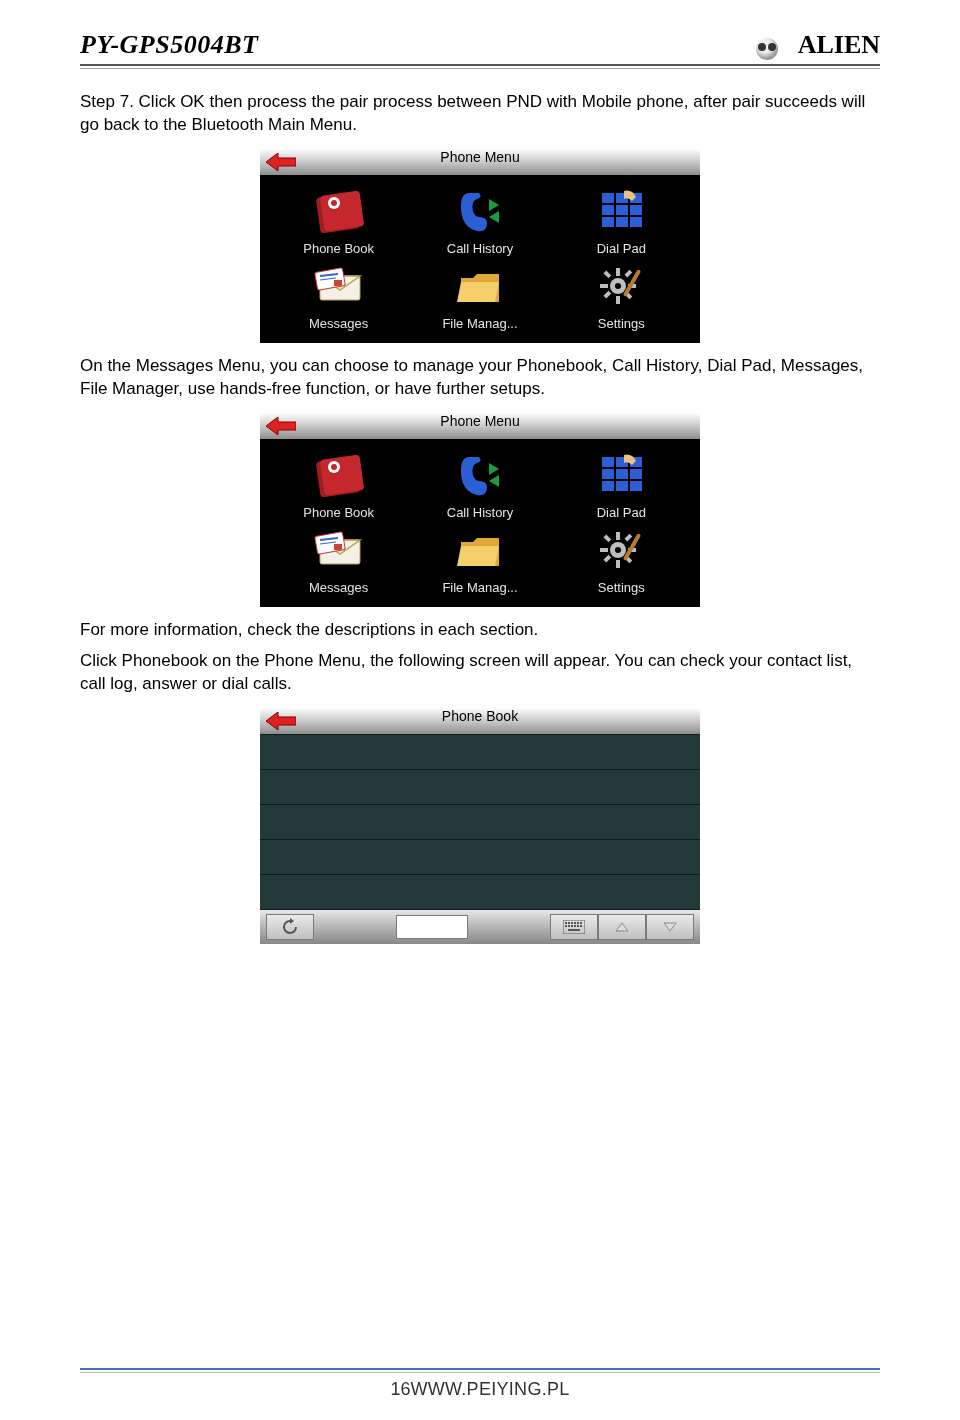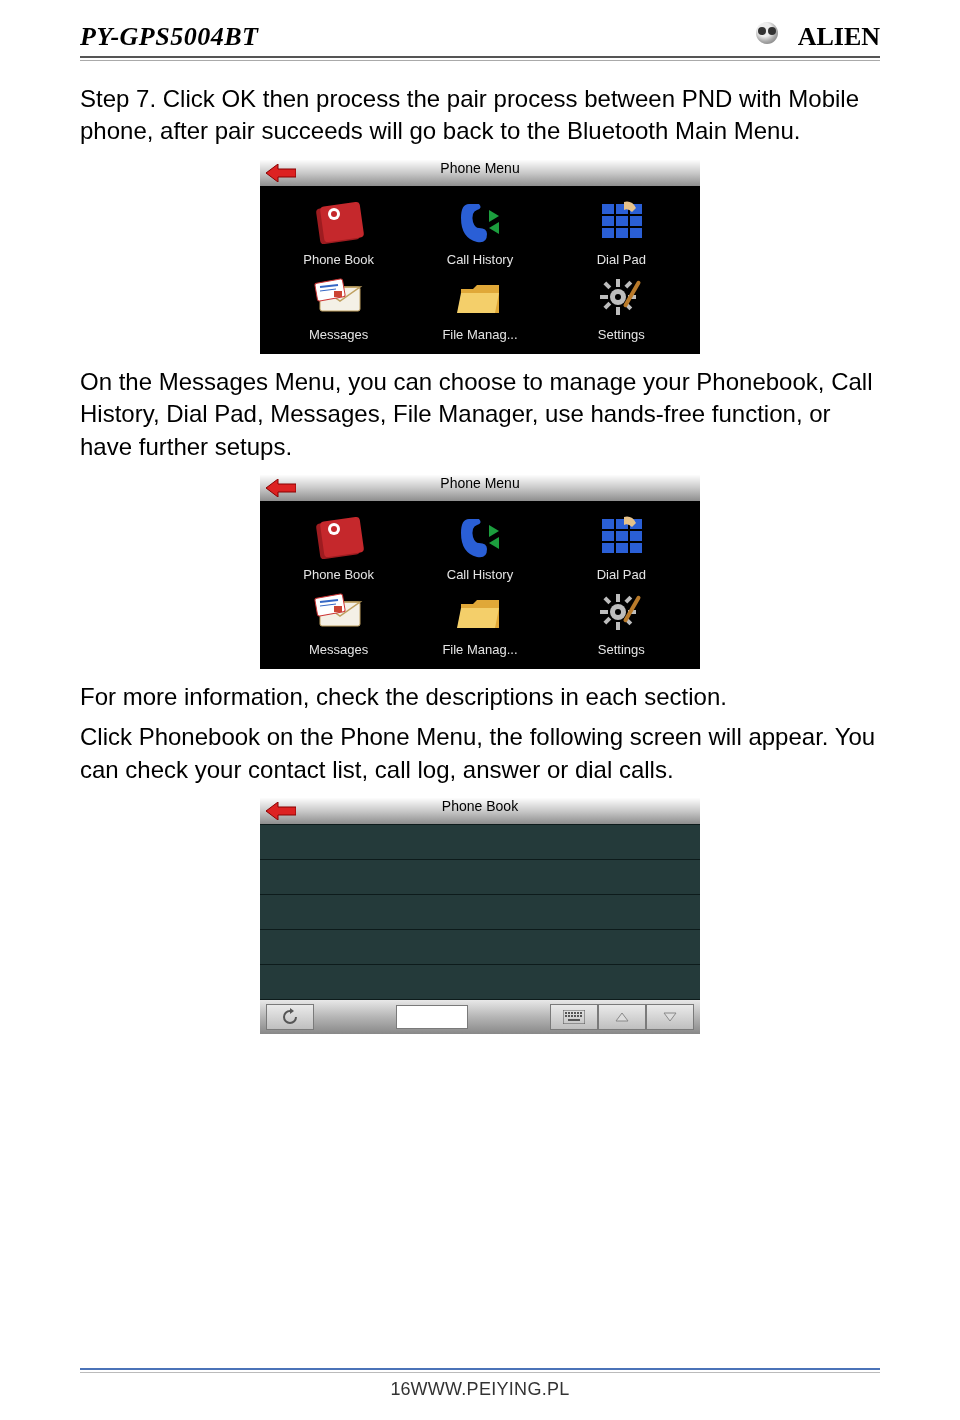--- a/index.html
+++ b/index.html
@@ -1,25 +1,25 @@
 <!DOCTYPE html>
 <html><head>
 <meta charset="utf-8">
 <style>
   html,body{margin:0;padding:0;background:#fff;font-family:Arial,Helvetica,sans-serif;color:#000}
-  .page{width:960px;height:1420px;margin:0 auto;position:relative;box-sizing:border-box;padding:22px 80px 0 80px}
+  .page{width:960px;height:1420px;margin:0 auto;position:relative;box-sizing:border-box;padding:30px 80px 0 80px}
   .header-row{display:flex;justify-content:space-between;align-items:center;font-family:"Times New Roman",serif}
   .model{font-size:26px;font-weight:bold;font-style:italic;letter-spacing:.5px}
-  .brand{font-size:26px;font-weight:bold;display:flex;align-items:flex-start;gap:20px}
+  .brand{font-size:26px;font-weight:bold;display:flex;align-items:flex-end;gap:20px}
   .brand-ico{width:22px;height:22px;border-radius:50%;background:radial-gradient(circle at 40% 35%,#eee 0 35%,#aaa 60%,#666 100%);position:relative}
   .brand-ico:before,.brand-ico:after{content:"";position:absolute;width:8px;height:8px;border-radius:50%;background:#333;top:5px}
   .brand-ico:before{left:2px}.brand-ico:after{right:2px}
   .hr1{border:none;border-top:2px solid #555;margin:4px 0 0}
   .hr2{border:none;border-top:1px solid #aaa;margin:2px 0 22px}
-  .body-text{font-size:24px;line-height:1.35;margin:8px 0}
+  .body-text{font-size:17px;line-height:1.35;margin:8px 0}
   h2{font-size:22px;font-weight:bold;margin:18px 0 8px;padding-left:6px}
   .screenshot{width:440px;margin:12px auto;background:#000;display:block}
   
   .titlebar{height:26px;background:linear-gradient(#fdfdfd,#c9c9c9 50%,#8e8e8e);display:flex;align-items:flex-start;position:relative;font-size:14px;color:#000}
   .titlebar .title{margin:0 auto;font-weight:500}
   .back-arrow{position:absolute;left:6px;top:4px}
   .back-arrow svg{display:block}
   .menu-body{display:flex;flex-direction:column;gap:4px;padding:10px 8px 12px}
   .menu-row{display:flex;justify-content:space-around}
   .menu-item{display:flex;flex-direction:column;align-items:center;width:120px}

